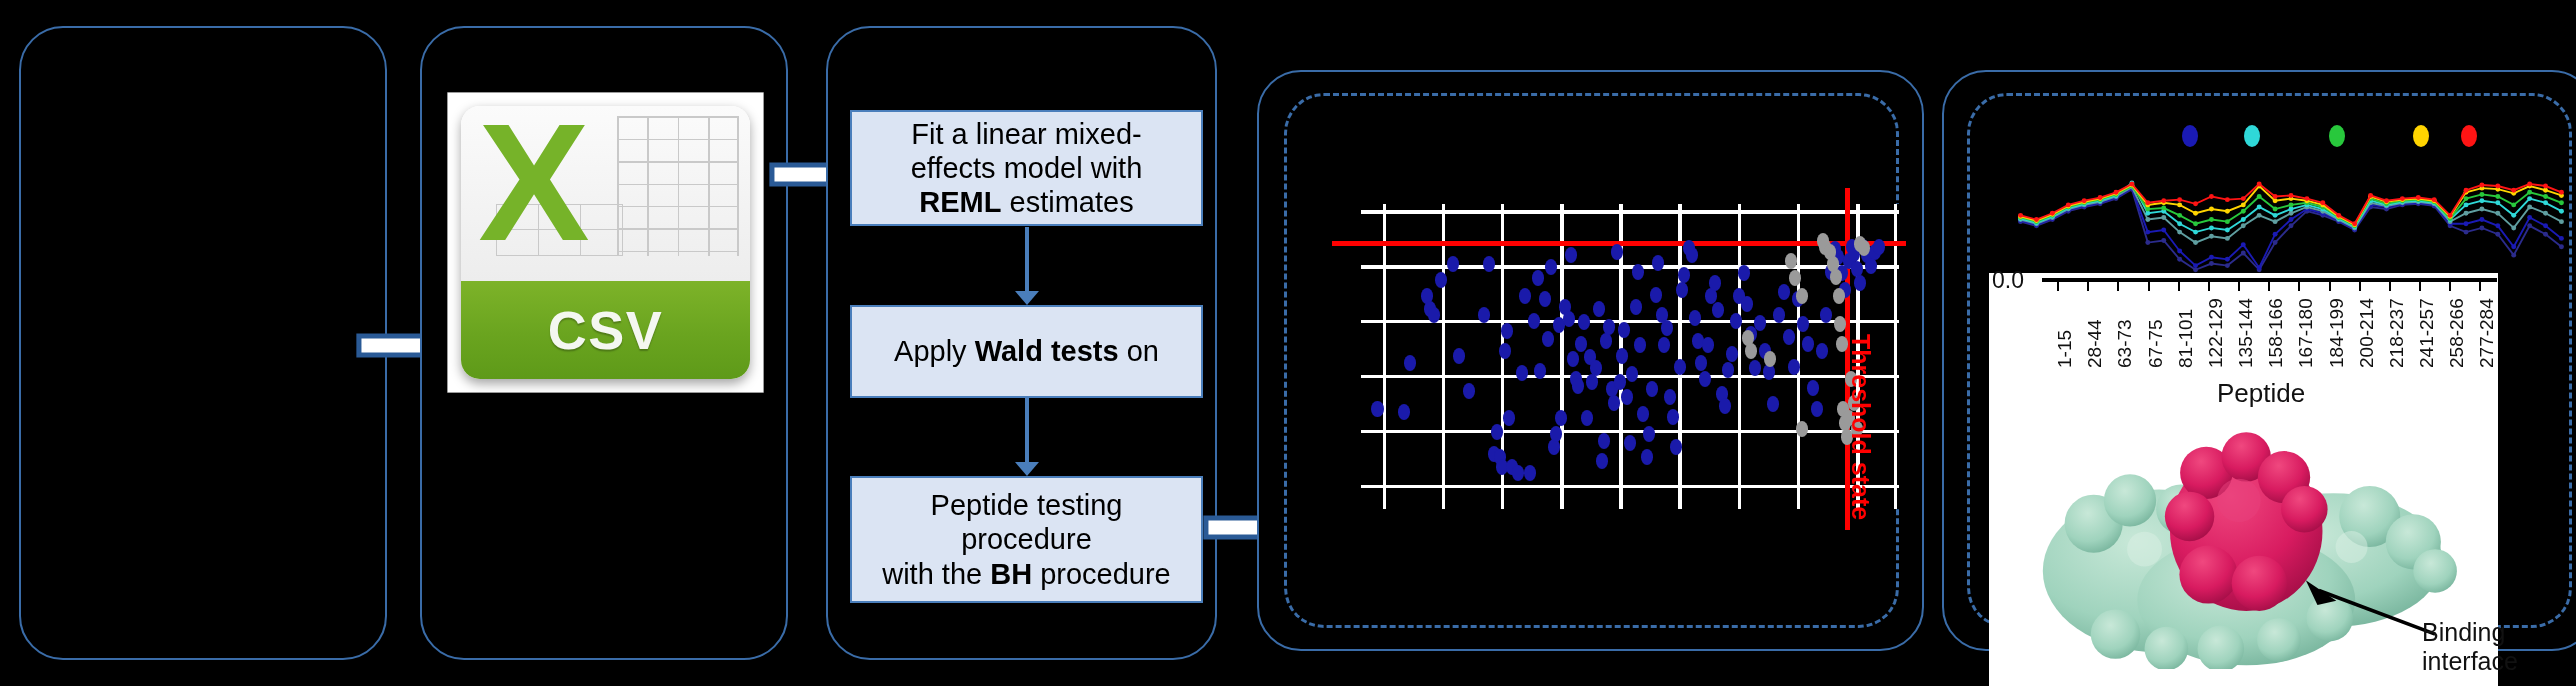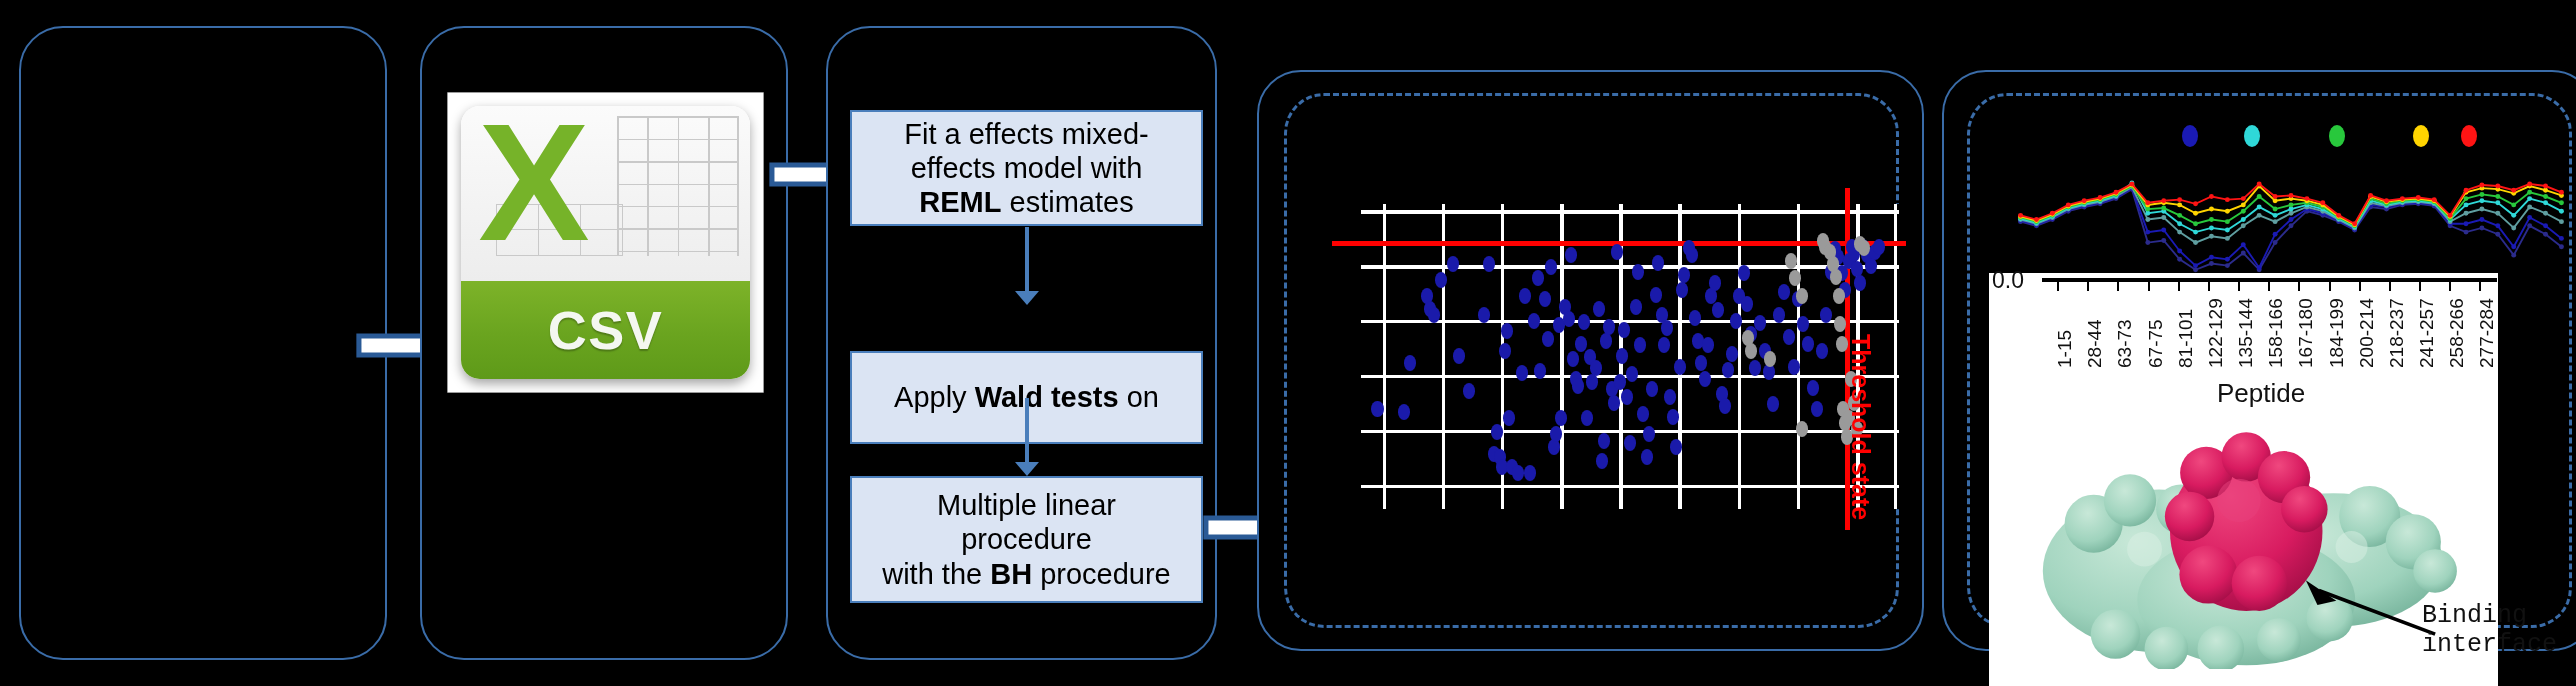--- a/index.html
+++ b/index.html
@@ -115,41 +115,41 @@
   <div class="arrow" style="left:769px;top:149px;width:102px;height:51px;">
     <svg viewBox="0 0 140 70" width="102" height="51">
       <polygon points="4,22 92,22 92,4 136,35 92,66 92,48 4,48" fill="#ffffff" stroke="#2a5a96" stroke-width="7"></polygon>
     </svg>
   </div>
 
   <div class="panel" style="left:826px;top:26px;width:391px;height:634px;"></div>
 
   <div class="pbox" style="left:850px;top:110px;width:353px;height:116px;">
     <div>
-      <span>Fit a effects mixed-</span><br>
+      <span>Fit a linear mixed-</span><br>
       <span>effects model with</span><br>
       <b>REML</b><span> estimates</span>
     </div>
   </div>
 
   <div class="connector" style="left:1025px;top:227px;height:67px;"></div>
   <div class="conn-head" style="left:1015px;top:291px;"></div>
 
-  <div class="pbox" style="left:850px;top:305px;width:353px;height:93px;margin-top:46px;">
+  <div class="pbox" style="left:850px;top:305px;width:353px;height:93px;">
     <div>
       <span>Apply </span><b>Wald tests</b><span> on</span><br>
     </div>
   </div>
 
   <div class="connector" style="left:1025px;top:398px;height:67px;"></div>
   <div class="conn-head" style="left:1015px;top:462px;"></div>
 
   <div class="pbox" style="left:850px;top:476px;width:353px;height:127px;">
     <div>
-      <span>Multiple linear</span><br>
+      <span>Peptide testing</span><br>
       <span>procedure</span><br>
       <span>with the </span><b>BH</b><span> procedure</span>
     </div>
   </div>
 
   <div class="arrow" style="left:1203px;top:502px;width:102px;height:51px;">
     <svg viewBox="0 0 140 70" width="102" height="51">
       <polygon points="4,22 92,22 92,4 136,35 92,66 92,48 4,48" fill="#ffffff" stroke="#2a5a96" stroke-width="7"></polygon>
     </svg>
   </div>
@@ -681,19 +681,19 @@
       <circle cx="248" cy="210" r="40" fill="url(#gP)"></circle>
       <circle cx="318" cy="222" r="38" fill="url(#gP)"></circle>
       <circle cx="290" cy="108" r="30" fill="#e8407c" opacity=".55"></circle>
       <circle cx="160" cy="175" r="24" fill="#d9f0e4" opacity=".5"></circle>
       <circle cx="445" cy="172" r="22" fill="#d9f0e4" opacity=".5"></circle>
       <line x1="400" y1="232" x2="560" y2="292" stroke="#000" stroke-width="5"></line>
       <polygon points="382,218 424,246 398,252" fill="#000"></polygon>
     </g>
   </svg>
 
-  <div class="annot" style="left:2422px;top:602px;font-family:Liberation Mono, monospace;">
+  <div class="annot" style="left:2422px;top:618px;">
     <div>Binding</div>
     <div>interface</div>
   </div>
 
 </div>
 
 
 </body></html>

